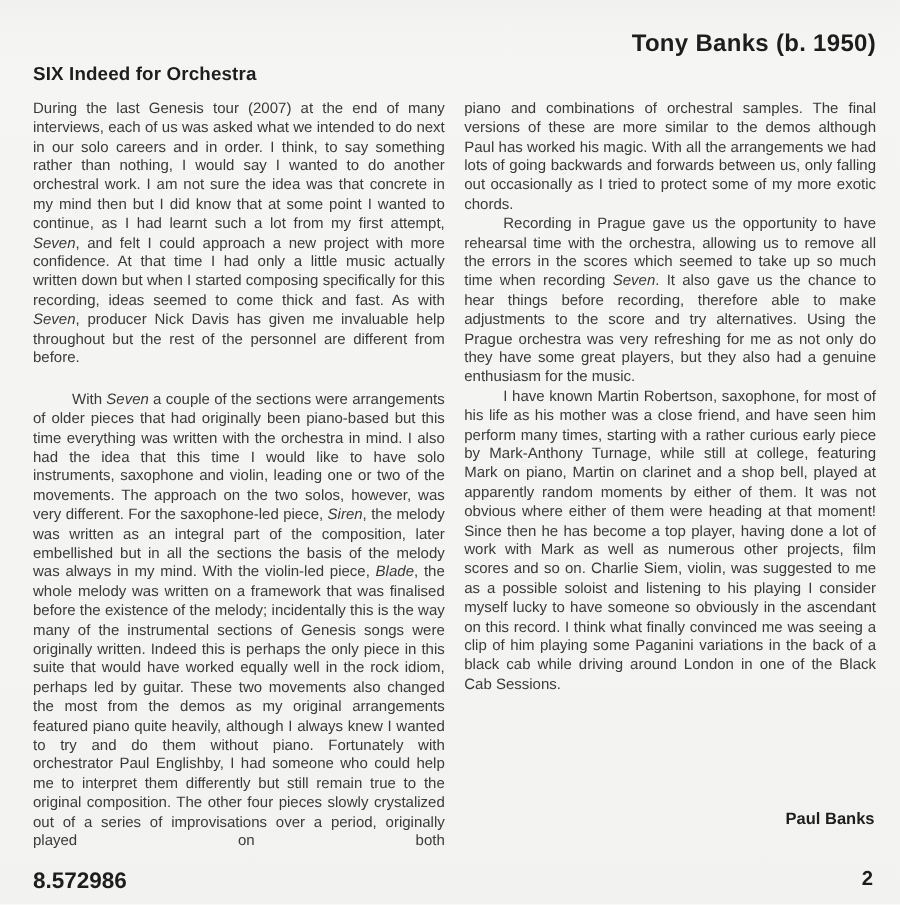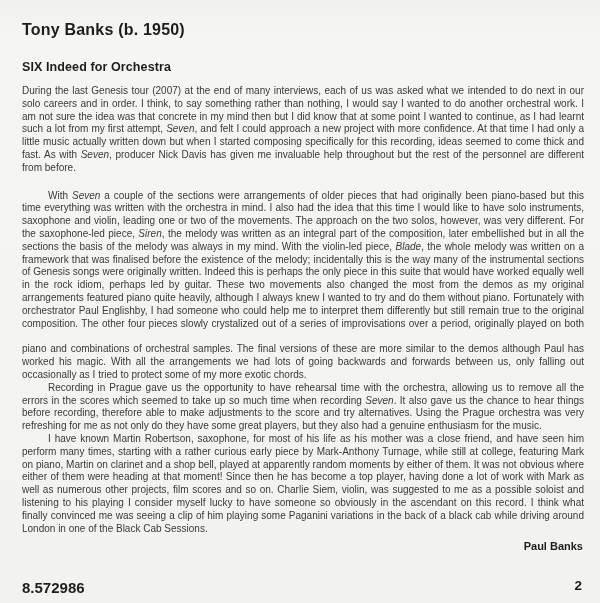--- a/index.html
+++ b/index.html
@@ -16,34 +16,34 @@
   .content {
     position: absolute;
     left: 22px;
     top: 21px;
     width: 562px;
   }
   .title {
     font-size: 16px;
     font-weight: bold;
     color: #1d1d1d;
-    margin: 0 0 21px 0;
+    margin: 0 0 3px 0;
     letter-spacing: 0.2px;
+    text-align: right;
   }
   .subtitle {
     font-size: 12.5px;
     font-weight: bold;
     color: #1d1d1d;
     margin: 0 0 11px 0;
     letter-spacing: 0.1px;
   }
   .cols {
     display: flex;
     gap: 13px;
-    flex-direction: column;
   }
   .col {
     flex: 1 1 0;
     font-size: 10px;
     line-height: 12.8px;
     text-align: justify;
     color: #3a3a3a;
   }
   .col p { margin: 0; }
   .col p.indent { text-indent: 26px; }

